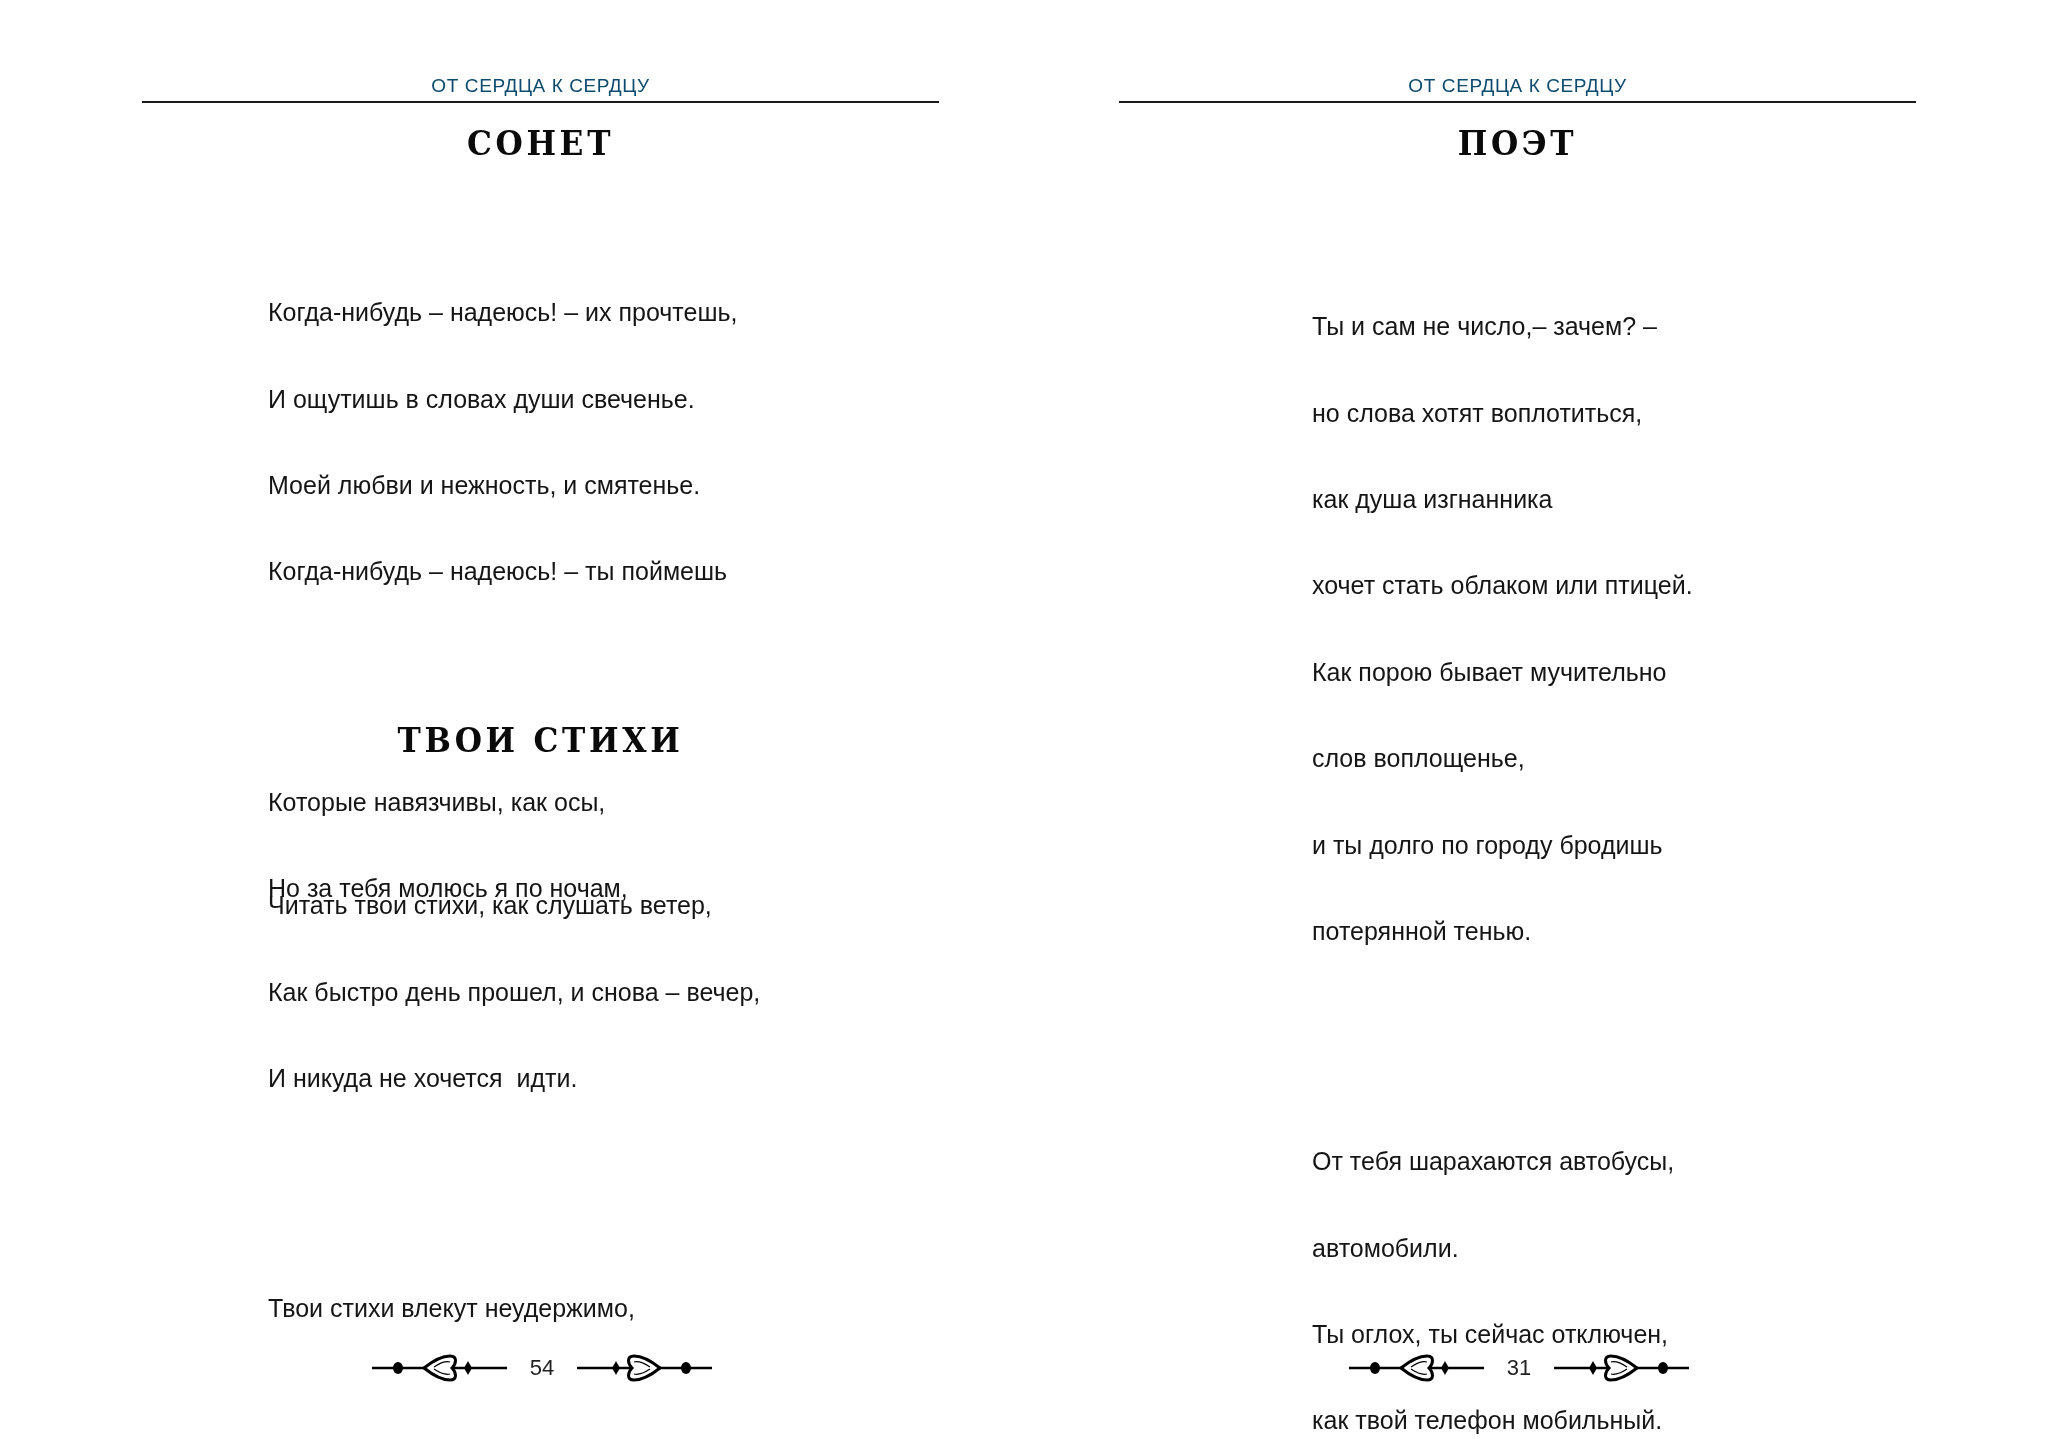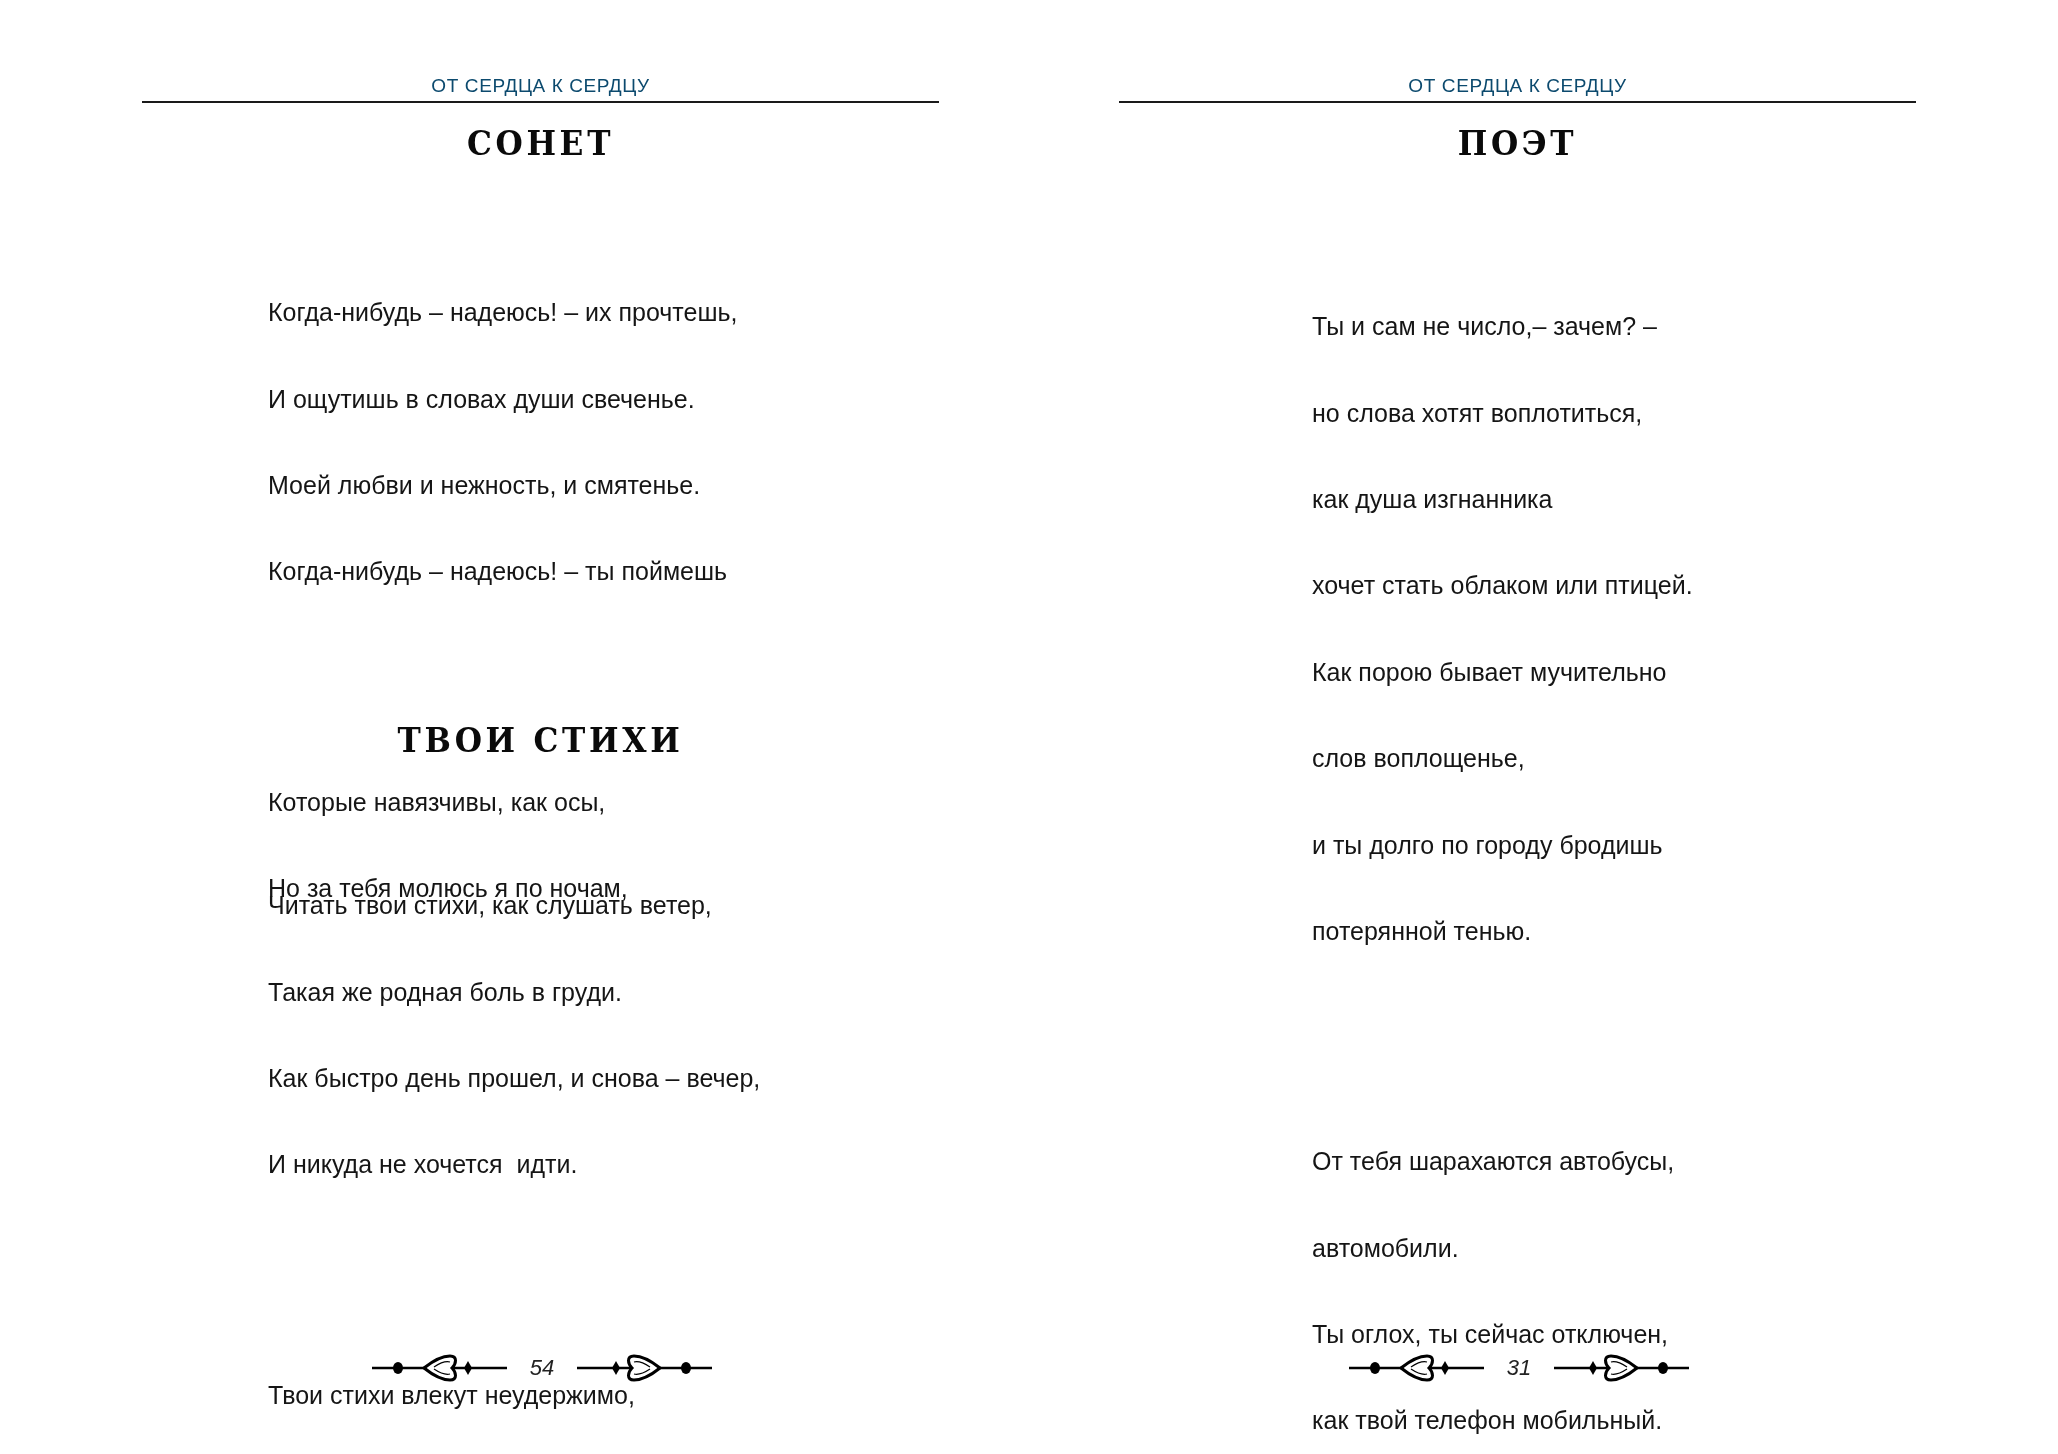--- a/index.html
+++ b/index.html
@@ -80,21 +80,20 @@
     height: 32px;
   }
   .page-number {
     position: absolute;
     top: 2px;
     font-size: 22px;
     line-height: 28px;
     color: #222222;
     text-align: center;
     width: 40px;
-    font-style: italic;
   }
 </style>
 </head>
 <body>
 
 <div class="page left">
   <div class="running-head">ОТ СЕРДЦА К СЕРДЦУ</div>
   <div class="head-rule"></div>
 
   <div class="poem-title" style="top:123px;">СОНЕТ</div>
@@ -112,21 +111,20 @@
       
     </div>
     
   </div>
 
   <div class="poem-title" style="top:720px;">ТВОИ СТИХИ</div>
 
   <div class="poem" style="left:126px; top:776px;">
     <div class="stanza">
       <span class="line">Читать твои стихи, как слушать ветер,</span>
-      <span class="line">Такая же родная боль в груди.</span>
       <span class="line">Как быстро день прошел, и снова – вечер,</span>
       <span class="line">И никуда не хочется  идти.</span>
     </div>
     <div class="stanza">
       <span class="line">Твои стихи влекут неудержимо,</span>
       
       
       
     </div>
     

